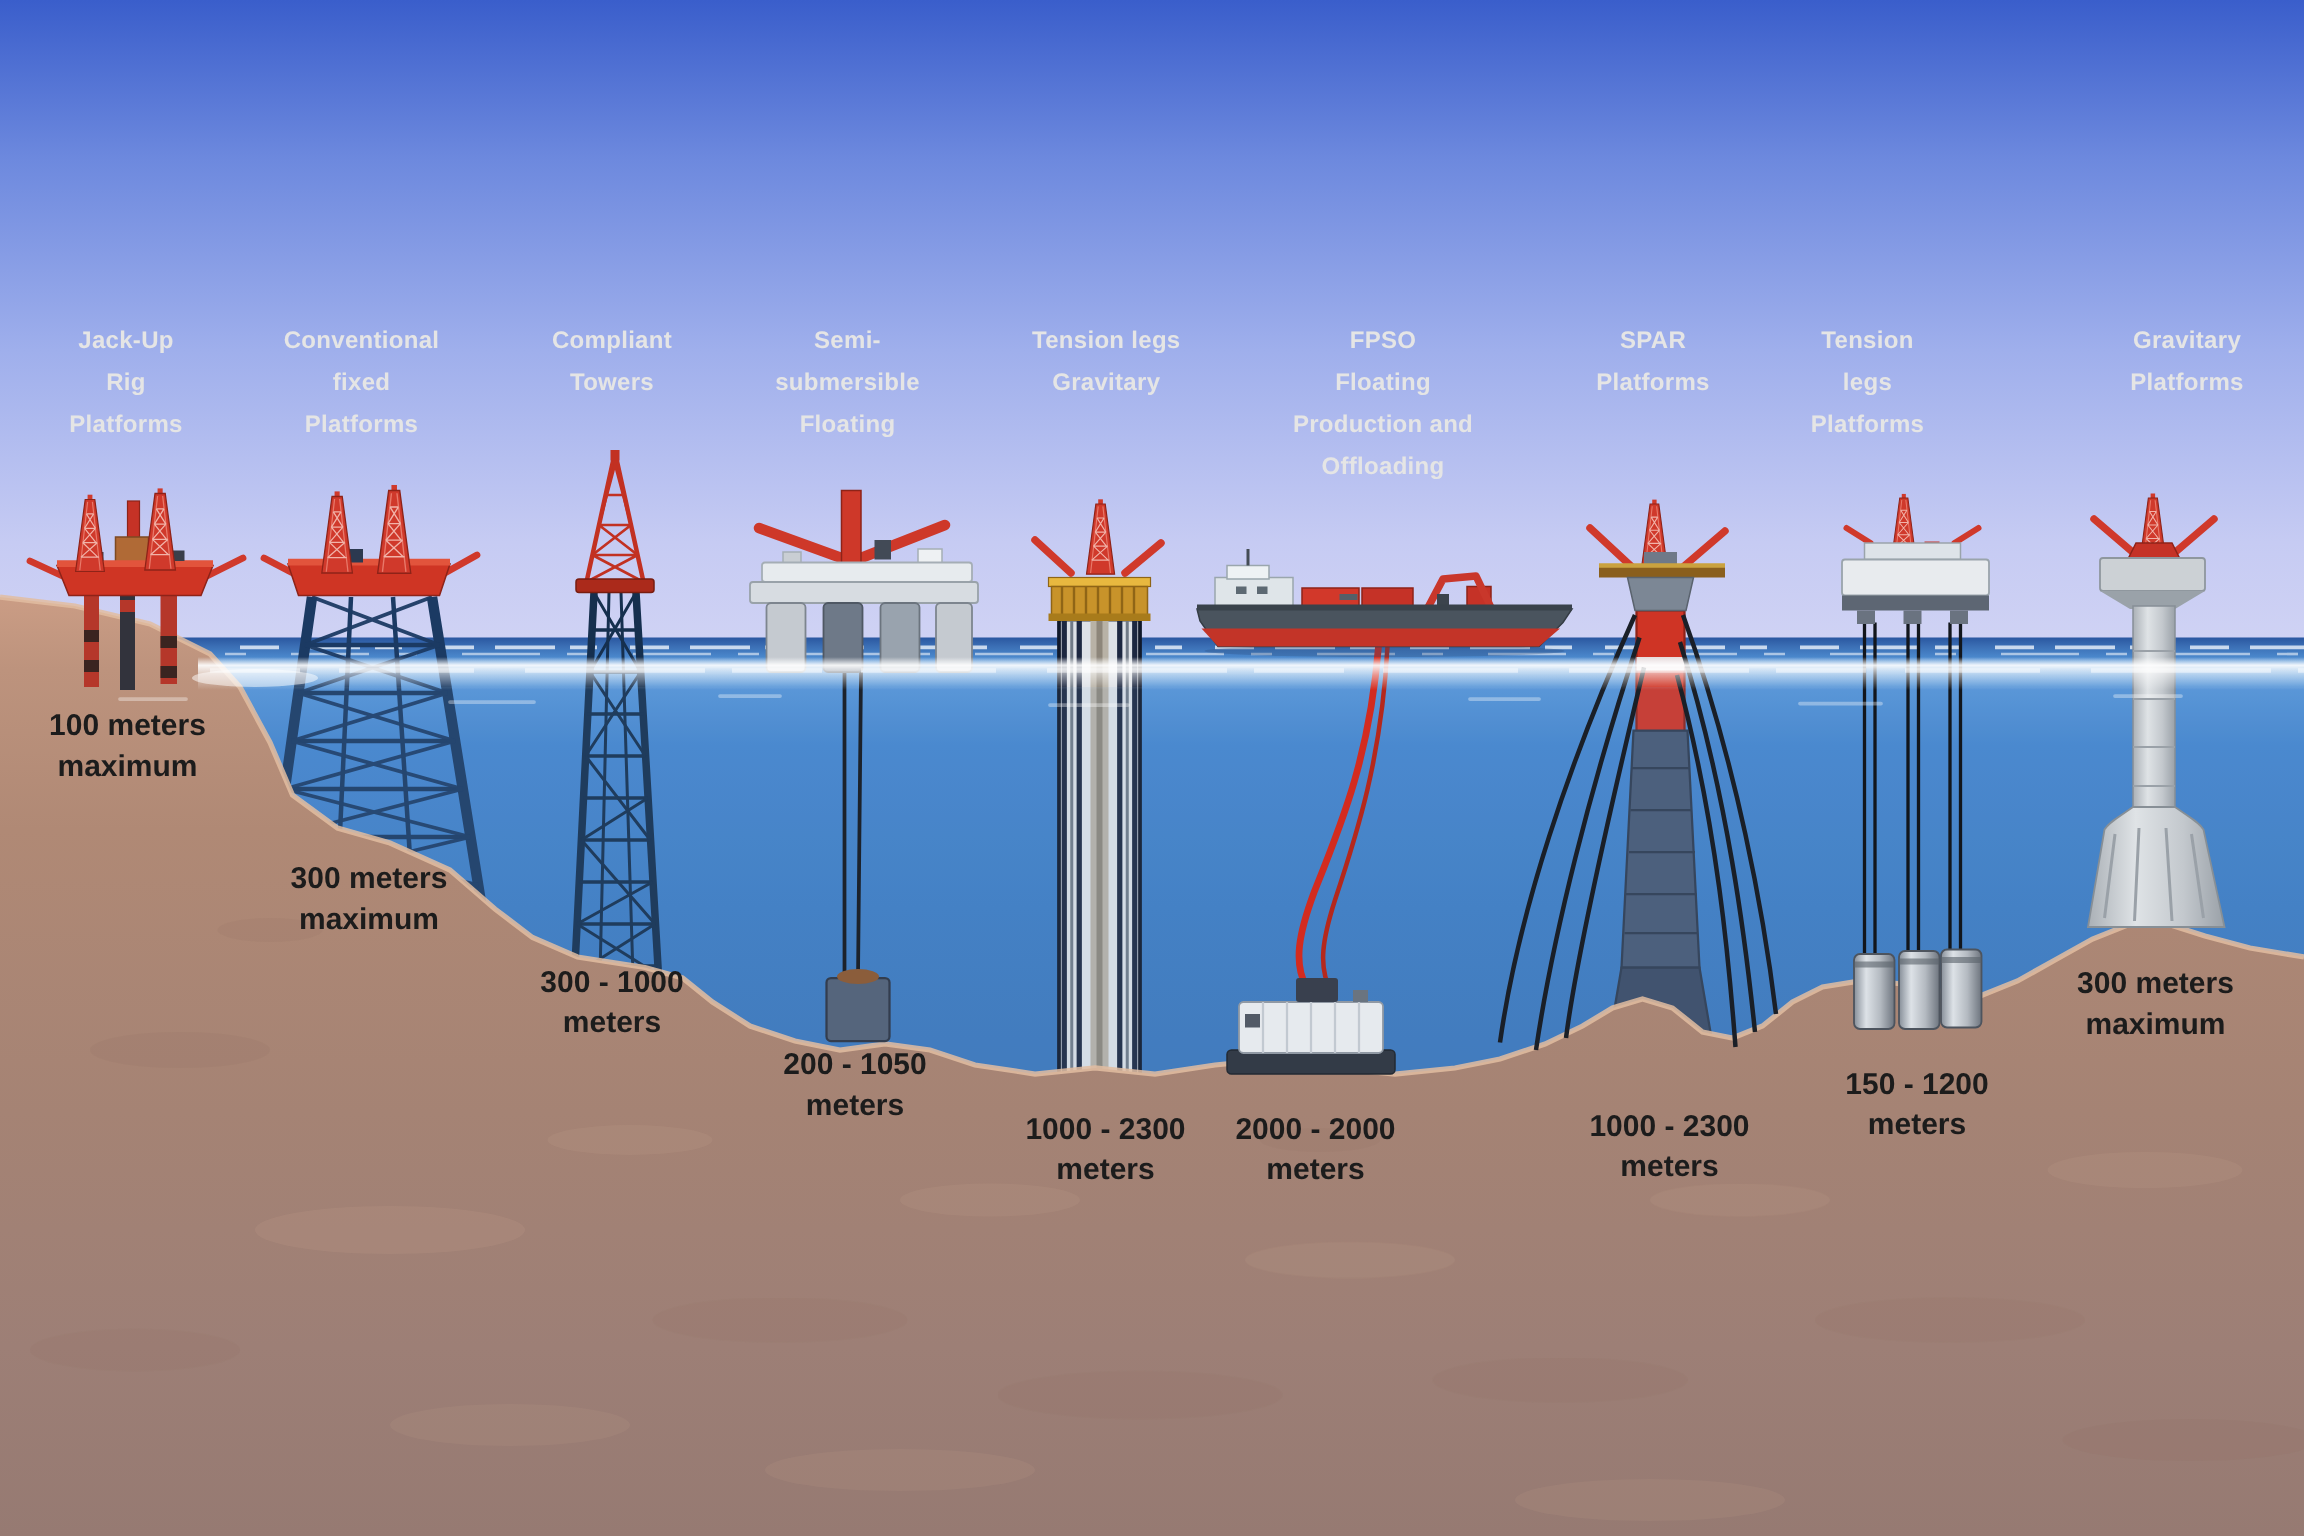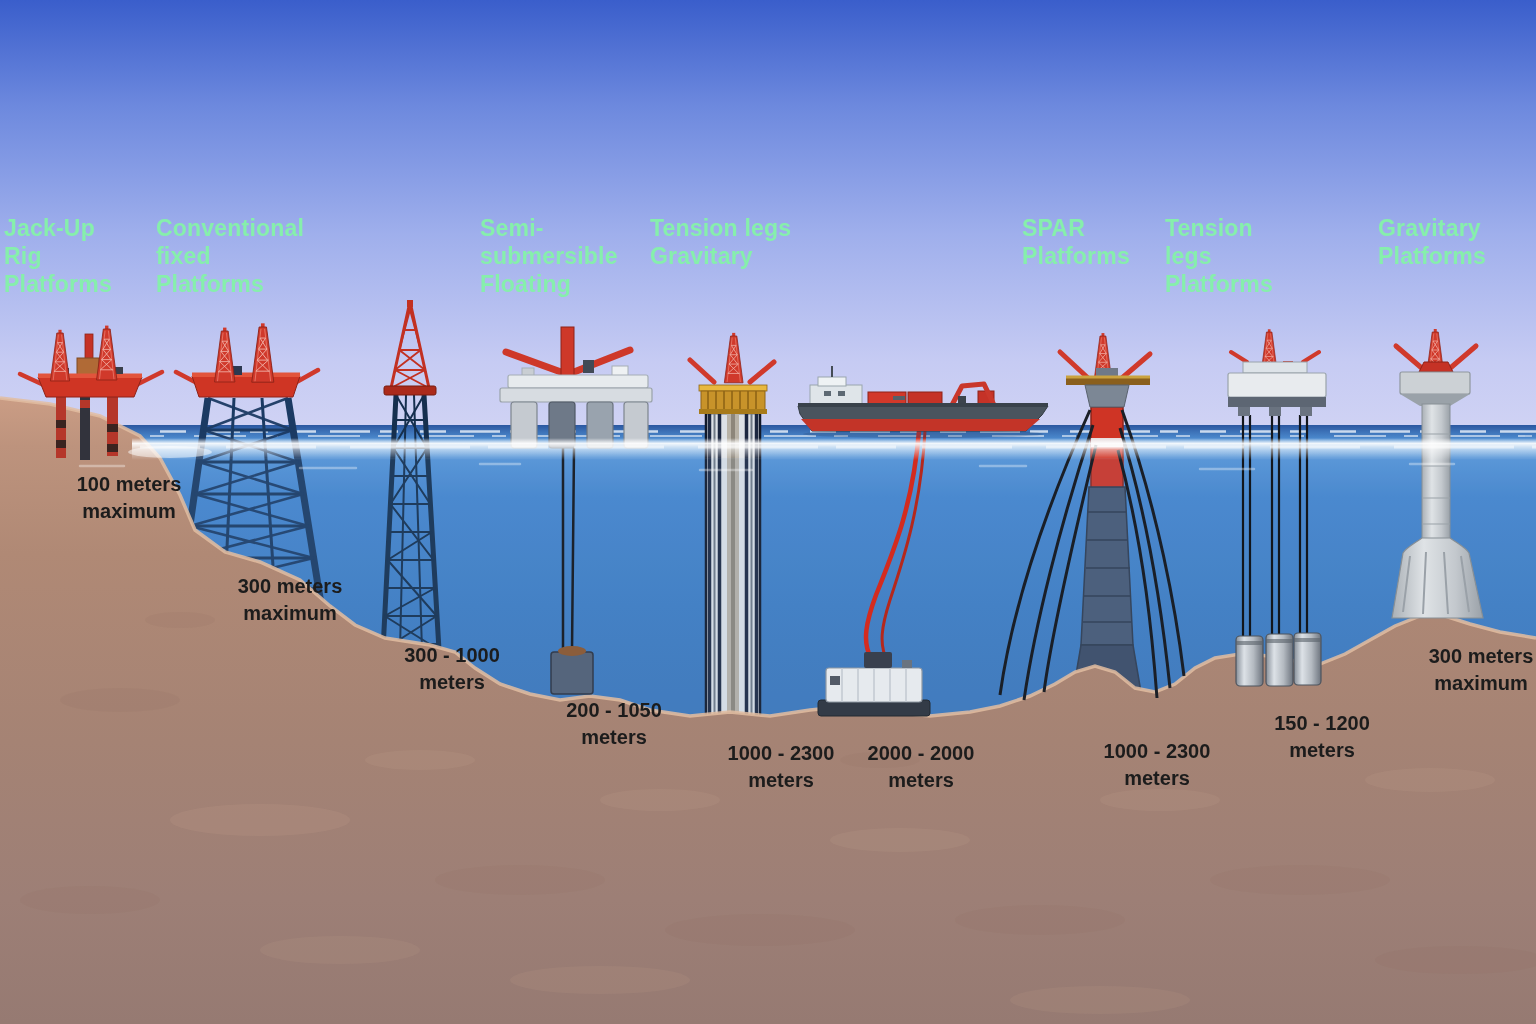--- a/index.html
+++ b/index.html
@@ -2,26 +2,26 @@
 <html><head>
 <meta charset="utf-8">
 <style>
   html,body{margin:0;padding:0;background:#222;}
   .stage{
     position:relative;width:1536px;height:1024px;overflow:hidden;
     font-family:"Liberation Sans","DejaVu Sans",sans-serif;
   }
   .stage svg{position:absolute;left:0;top:0;}
   .ptitle{
-    position:absolute;font-weight:bold;font-size:23px;line-height:28px;
-    color:#86efac;white-space:pre-line;letter-spacing:.2px;
+    position:absolute;text-align:center;font-weight:bold;font-size:16px;line-height:28px;
+    color:#e5e5e5;white-space:pre-line;letter-spacing:.2px;
   }
   .pdepth{
     position:absolute;text-align:center;font-weight:bold;font-size:20px;line-height:27px;
-    color:#1c1c1c;white-space:pre-line;margin-left:44px;
+    color:#1c1c1c;white-space:pre-line;
   }
 </style>
 </head>
 <body>
 
 <div class="stage">
 
 <svg width="1536" height="1024" viewBox="0 0 1536 1024">
   <defs>
     <linearGradient id="sky" x1="0" y1="0" x2="0" y2="425" gradientUnits="userSpaceOnUse">
@@ -275,25 +275,31 @@
     <path d="M80,466 h44 M300,468 h56 M480,464 h40 M700,470 h52 M980,466 h46 M1200,469 h54 M1410,464 h44" stroke="#ffffff" stroke-width="2.5" opacity="0.35" stroke-linecap="round"></path>
   </g>
 </svg>
 
 <div class="ptitle" style="left:4px;top:214px;width:160px">Jack-Up
 Rig
 Platforms</div>
 <div class="ptitle" style="left:156px;top:214px;width:170px">Conventional
 fixed
 Platforms</div>
+<div class="ptitle" style="left:328px;top:214px;width:160px">Compliant
+Towers</div>
 <div class="ptitle" style="left:480px;top:214px;width:170px">Semi-
 submersible
 Floating</div>
 <div class="ptitle" style="left:650px;top:214px;width:175px">Tension legs
 Gravitary</div>
+<div class="ptitle" style="left:824px;top:214px;width:196px">FPSO
+Floating
+Production and
+Offloading</div>
 <div class="ptitle" style="left:1022px;top:214px;width:160px">SPAR
 Platforms</div>
 <div class="ptitle" style="left:1165px;top:214px;width:160px">Tension
 legs
 Platforms</div>
 <div class="ptitle" style="left:1378px;top:214px;width:160px">Gravitary
 Platforms</div>
 
 <div class="pdepth" style="left:0;top:471px;width:170px">100 meters
 maximum</div>

